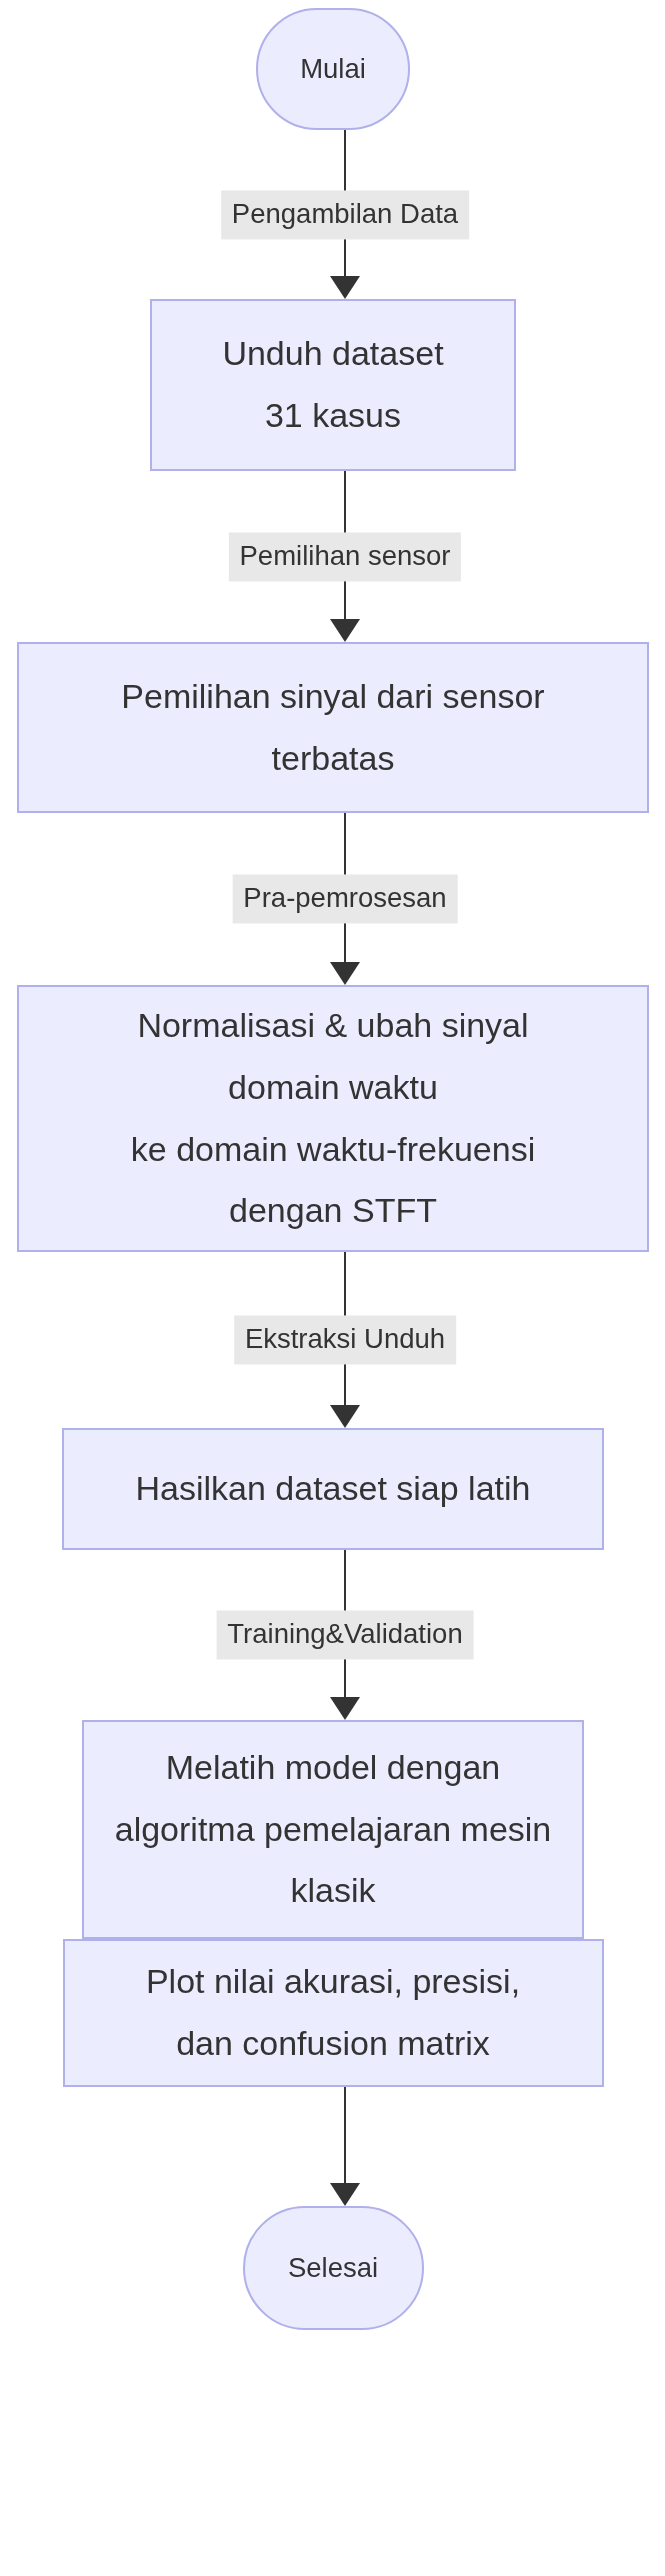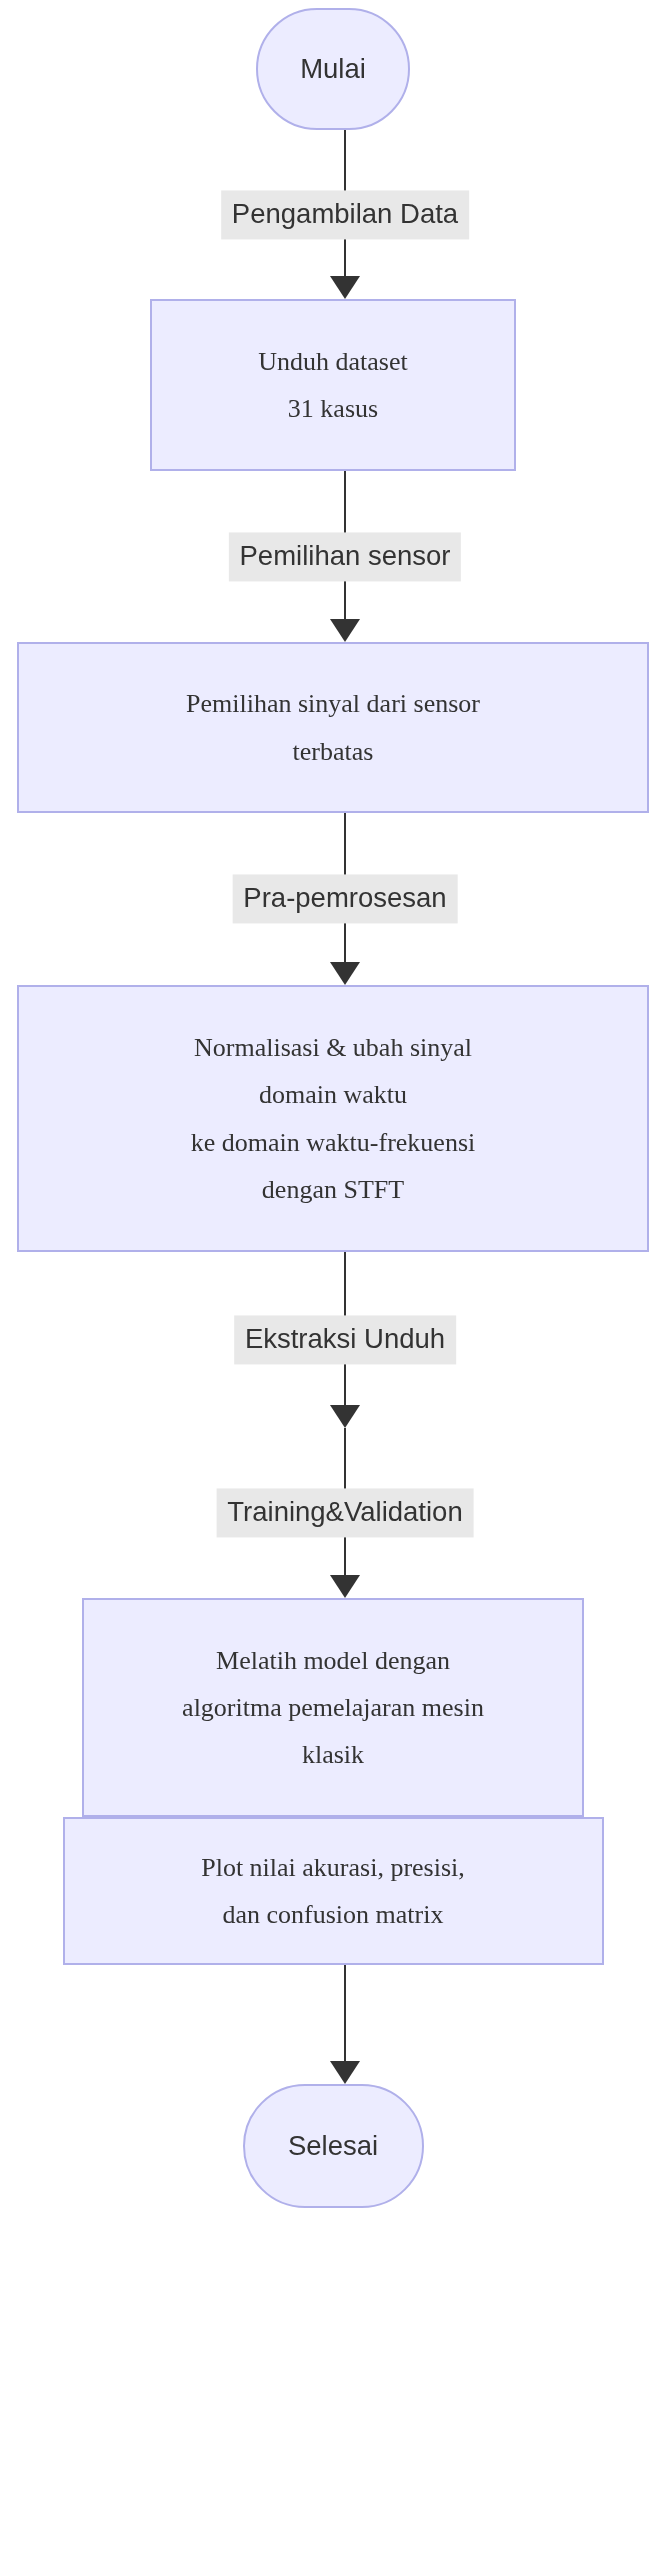--- a/index.html
+++ b/index.html
@@ -38,25 +38,24 @@
   
   .node {
     box-sizing: border-box;
     background: var(--node-fill, #ECECFF);
     border: 2px solid var(--node-border, #b0b0ea);
     display: flex;
     align-items: center;
     justify-content: center;
     text-align: center;
     white-space: pre-line;
-    font-size: 26px;
+    font-size: 34px;
     line-height: 1.82;
     color: var(--text, #333333);
     flex: none;
-    font-family: Liberation Serif, serif;
   }
   
   .connector {
     position: relative;
     width: 100%;
     flex: none;
     margin-left: 24px;
   }
   .vline {
     position: absolute;
@@ -120,20 +119,21 @@
   <div class="node" style="width:632px;height:267px">Normalisasi &amp; ubah sinyal
 domain waktu
 ke domain waktu-frekuensi
 dengan STFT</div>
 
   <div class="connector" style="height:176px">
     <div class="vline"></div>
     <div class="arrowhead"></div>
     <div class="edge-label">Ekstraksi Unduh</div>
   </div>
+  <div class="node" style="width:542px;height:122px">Hasilkan dataset siap latih</div>
 
   <div class="connector" style="height:170px">
     <div class="vline"></div>
     <div class="arrowhead"></div>
     <div class="edge-label">Training&amp;Validation</div>
   </div>
   <div class="node" style="width:502px;height:219px">Melatih model dengan
 algoritma pemelajaran mesin
 klasik</div>
 

